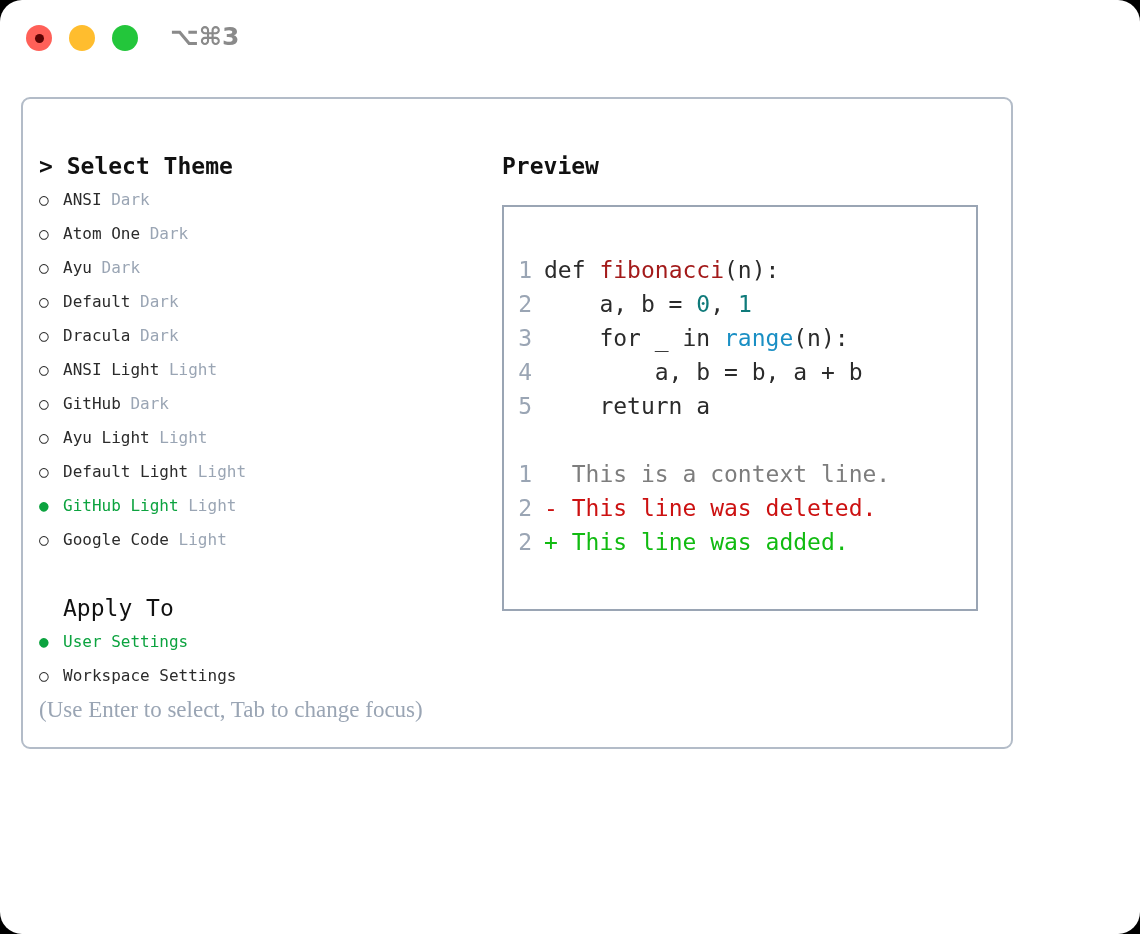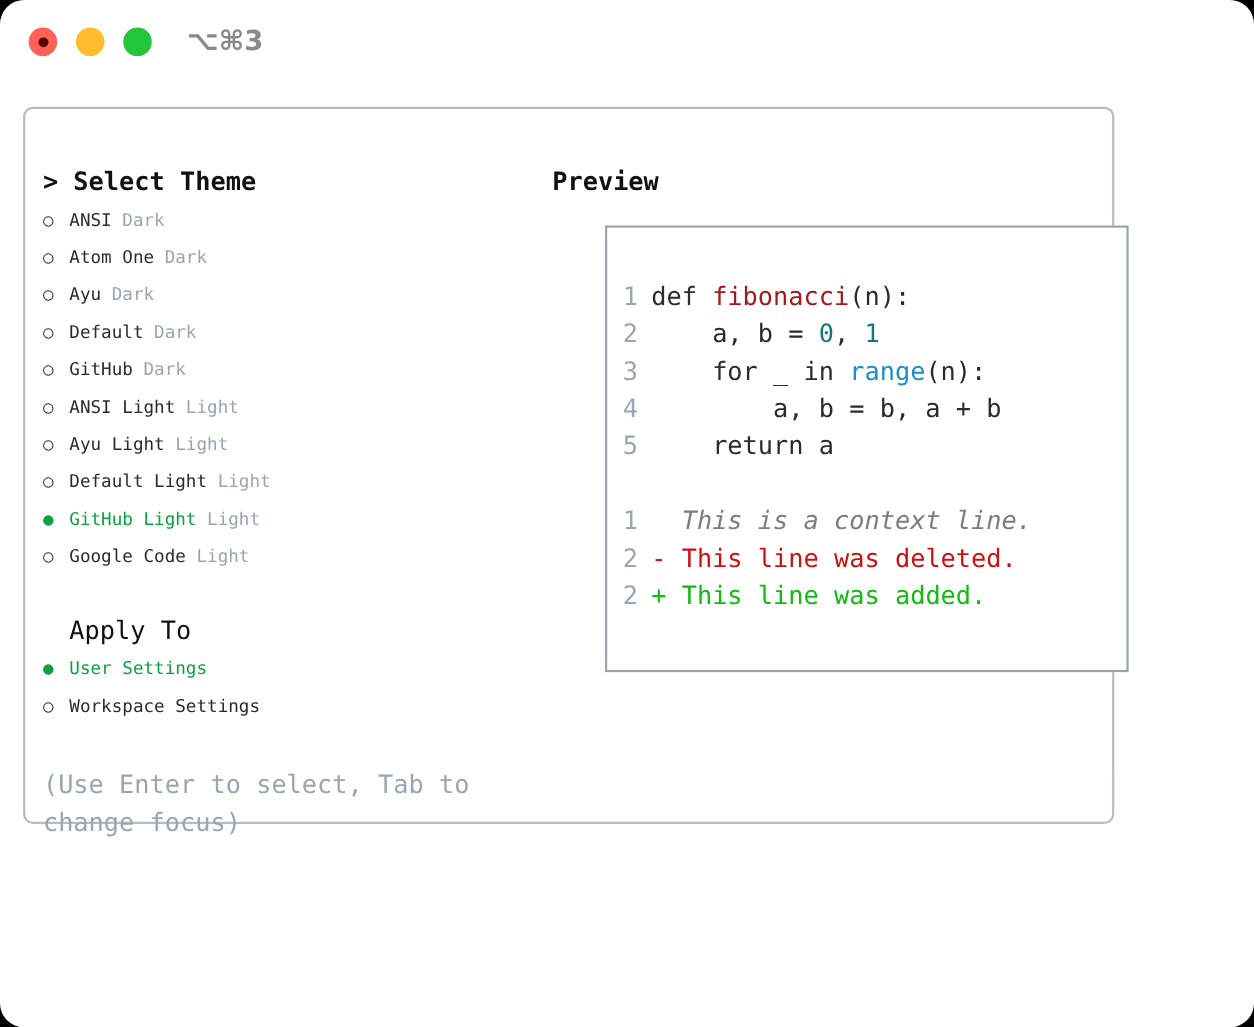--- a/index.html
+++ b/index.html
@@ -115,44 +115,43 @@
 
   .section-gap { height: 34px; }
   .sub-heading {
     font-size: 23px;
     color: #111111;
     line-height: 34px;
     white-space: pre;
     padding-left: 24px;
   }
   .hint {
-    margin-top: 38px;
     font-size: 23px;
     line-height: 34px;
     color: #9aa5b4;
     width: 410px;
     white-space: normal;
+    font-family: Liberation Serif, serif;
   }
 
   
   .right-col {
     position: absolute;
     left: 479px;
     top: 50px;
     width: 490px;
   }
   .code-box {
     margin-top: 22px;
     width: 476px;
     height: 406px;
     border: 2px solid #9aa5b4;
     box-sizing: border-box;
     background: #ffffff;
     position: relative;
-    margin-left: 48px;
   }
   .code-inner {
     position: absolute;
     left: 14px;
     top: 46px;
     right: 4px;
   }
   .code-line {
     font-size: 23px;
     line-height: 34px;
@@ -164,21 +163,21 @@
     display: inline-block;
     width: 14px;
     text-align: right;
     margin-right: 12px;
   }
   .tok-func     { color: #a31a1a; }
   .tok-num      { color: #0f7a7a; }
   .tok-builtin  { color: #1a8fc4; }
   .tok-plain    { color: #2b2b2b; }
   .blank-line { height: 34px; }
-  .diff-ctx { color: #7d7d7d; font-style: italic; }
+  .diff-ctx { color: #7d7d7d; }
   .diff-del { color: #cc1111; }
   .diff-add { color: #11bb11; }
 </style>
 </head>
 <body>
 
 <div class="window">
 
   <div class="titlebar">
     <div class="dots">
@@ -192,22 +191,23 @@
   <div class="panel">
 
     <div class="left-col">
       <div class="heading">&gt; Select Theme</div>
 
       <div class="list" id="theme-list">
           <div class="opt"><span class="bullet">○</span><span class="name">ANSI</span><span class="variant"> Dark</span></div>
           <div class="opt"><span class="bullet">○</span><span class="name">Atom One</span><span class="variant"> Dark</span></div>
           <div class="opt"><span class="bullet">○</span><span class="name">Ayu</span><span class="variant"> Dark</span></div>
           <div class="opt"><span class="bullet">○</span><span class="name">Default</span><span class="variant"> Dark</span></div>
+          <div class="opt"><span class="bullet">○</span><span class="name">Dracula</span><span class="variant"> Dark</span></div>
+          <div class="opt"><span class="bullet">○</span><span class="name">ANSI Light</span><span class="variant"> Light</span></div>
           <div class="opt"><span class="bullet">○</span><span class="name">GitHub</span><span class="variant"> Dark</span></div>
-          <div class="opt"><span class="bullet">○</span><span class="name">ANSI Light</span><span class="variant"> Light</span></div>
           <div class="opt"><span class="bullet">○</span><span class="name">Ayu Light</span><span class="variant"> Light</span></div>
           <div class="opt"><span class="bullet">○</span><span class="name">Default Light</span><span class="variant"> Light</span></div>
           <div class="opt selected"><span class="bullet">●</span><span class="name">GitHub Light</span><span class="variant"> Light</span></div>
           <div class="opt"><span class="bullet">○</span><span class="name">Google Code</span><span class="variant"> Light</span></div>
         </div>
 
       <div class="section-gap"></div>
 
       <div class="sub-heading">Apply To</div>
 

